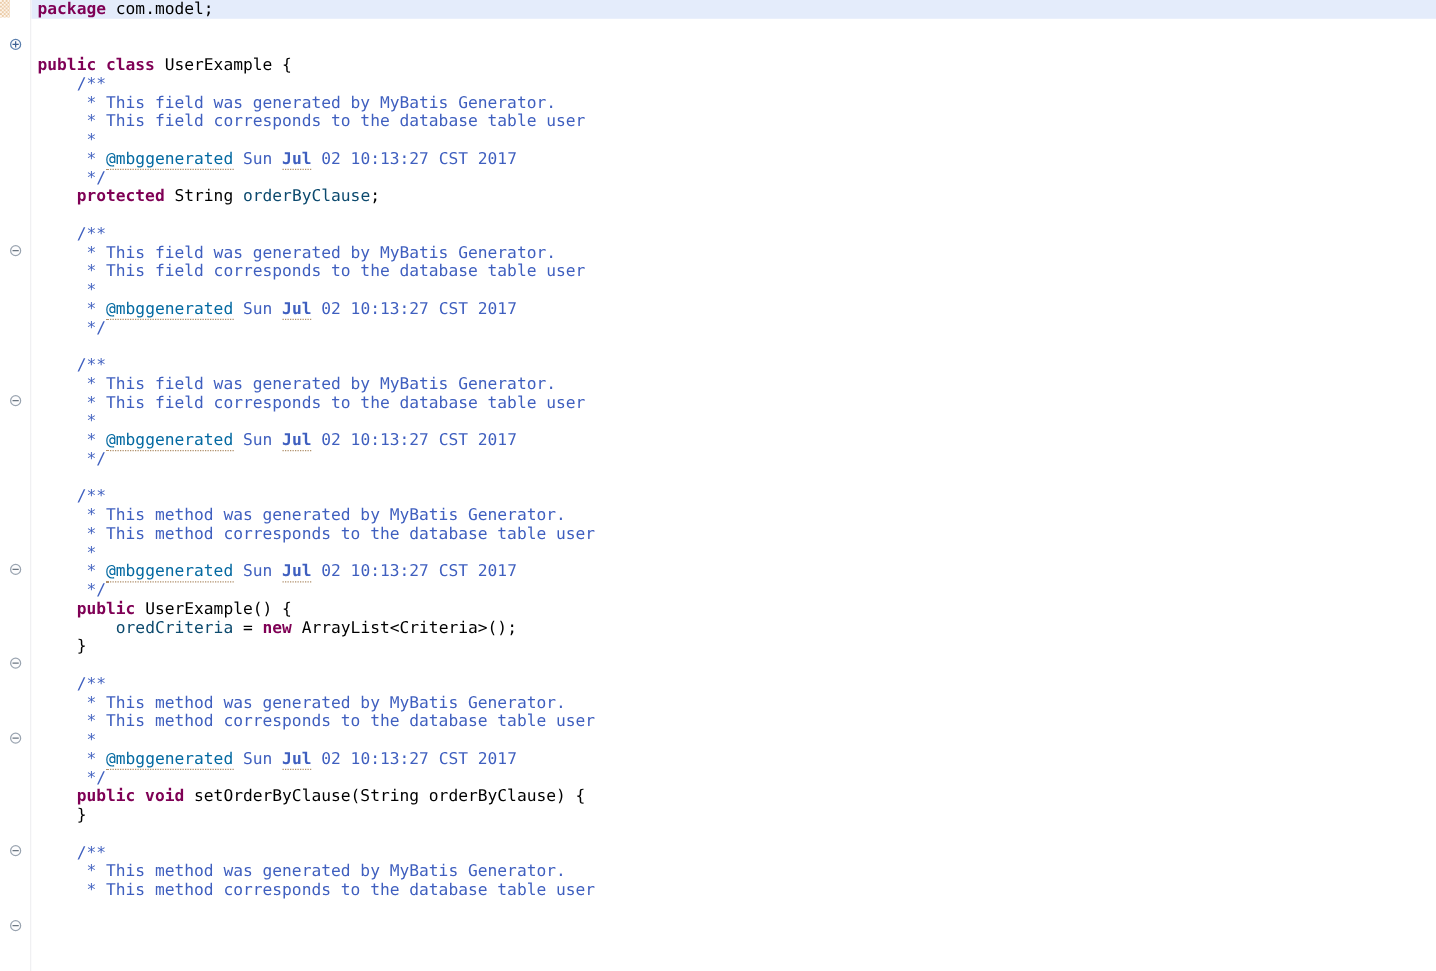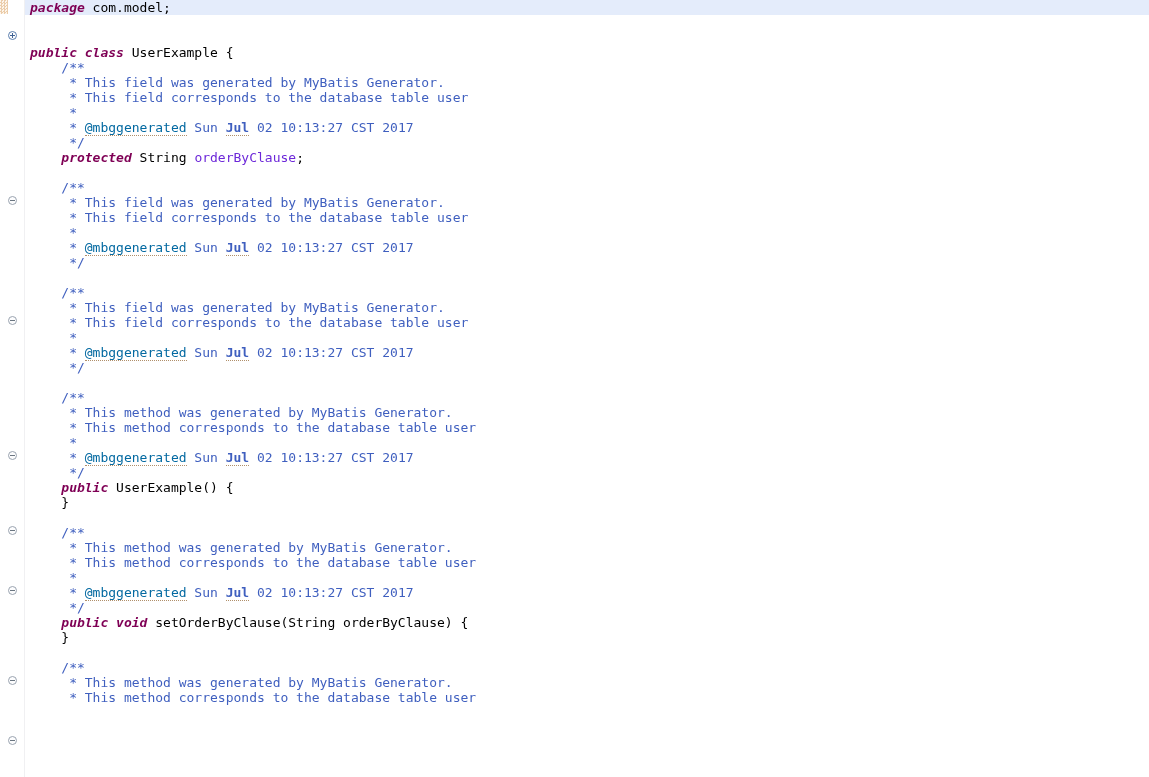--- a/index.html
+++ b/index.html
@@ -101,25 +101,25 @@
     padding-left: 5px;
   }
   .line.current {
     background: #e4ecfb;
     margin-left: -25px;
     padding-left: 30px;
     width: 1149px;
   }
 
   
-  .kw       { color: #7f0055; font-weight: bold; font-style: italic; }
+  .kw       { color: #7f0055; font-weight: bold; }
   .cmt      { color: #3f5fbf; }
   .cmt-tag  { color: #0369a1; border-bottom: 1px dotted #b08f6a; }
   .spell    { border-bottom: 1px dotted #b08f6a; font-weight: bold; }
-  .field    { color: #6d28d9; }
+  .field    { color: #0c4a6e; }
   .plain    { color: #000000; }
 
   .fold-box {
     display: inline-block;
     width: 9px;
     height: 11px;
     border: 1px solid #9aa4b0;
     box-sizing: border-box;
     vertical-align: -1px;
     position: relative;
@@ -196,20 +196,21 @@
         <div class="line"><span class="plain">    </span><span class="cmt"> * </span><span class="cmt cmt-tag">@mbggenerated</span><span class="cmt"> Sun </span><span class="cmt spell">Jul</span><span class="cmt"> 02 10:13:27 CST 2017</span></div>
         <div class="line"><span class="plain">    </span><span class="cmt"> */</span></div>
         <div class="line">&nbsp;</div>
         <div class="line"><span class="plain">    </span><span class="cmt">/**</span></div>
         <div class="line"><span class="plain">    </span><span class="cmt"> * This method was generated by MyBatis Generator.</span></div>
         <div class="line"><span class="plain">    </span><span class="cmt"> * This method corresponds to the database table user</span></div>
         <div class="line"><span class="plain">    </span><span class="cmt"> *</span></div>
         <div class="line"><span class="plain">    </span><span class="cmt"> * </span><span class="cmt cmt-tag">@mbggenerated</span><span class="cmt"> Sun </span><span class="cmt spell">Jul</span><span class="cmt"> 02 10:13:27 CST 2017</span></div>
         <div class="line"><span class="plain">    </span><span class="cmt"> */</span></div>
         <div class="line"><span class="plain">    </span><span class="kw">public</span><span class="plain"> UserExample() {</span></div>
+        <div class="line"><span class="plain">        </span><span class="field">oredCriteria</span><span class="plain"> = </span><span class="kw">new</span><span class="plain"> ArrayList&lt;Criteria&gt;();</span></div>
         <div class="line"><span class="plain">    </span><span class="plain">}</span></div>
         <div class="line">&nbsp;</div>
         <div class="line"><span class="plain">    </span><span class="cmt">/**</span></div>
         <div class="line"><span class="plain">    </span><span class="cmt"> * This method was generated by MyBatis Generator.</span></div>
         <div class="line"><span class="plain">    </span><span class="cmt"> * This method corresponds to the database table user</span></div>
         <div class="line"><span class="plain">    </span><span class="cmt"> *</span></div>
         <div class="line"><span class="plain">    </span><span class="cmt"> * </span><span class="cmt cmt-tag">@mbggenerated</span><span class="cmt"> Sun </span><span class="cmt spell">Jul</span><span class="cmt"> 02 10:13:27 CST 2017</span></div>
         <div class="line"><span class="plain">    </span><span class="cmt"> */</span></div>
         <div class="line"><span class="plain">    </span><span class="kw">public void</span><span class="plain"> setOrderByClause(String orderByClause) {</span></div>
         <div class="line"><span class="plain">    </span><span class="plain">}</span></div>

